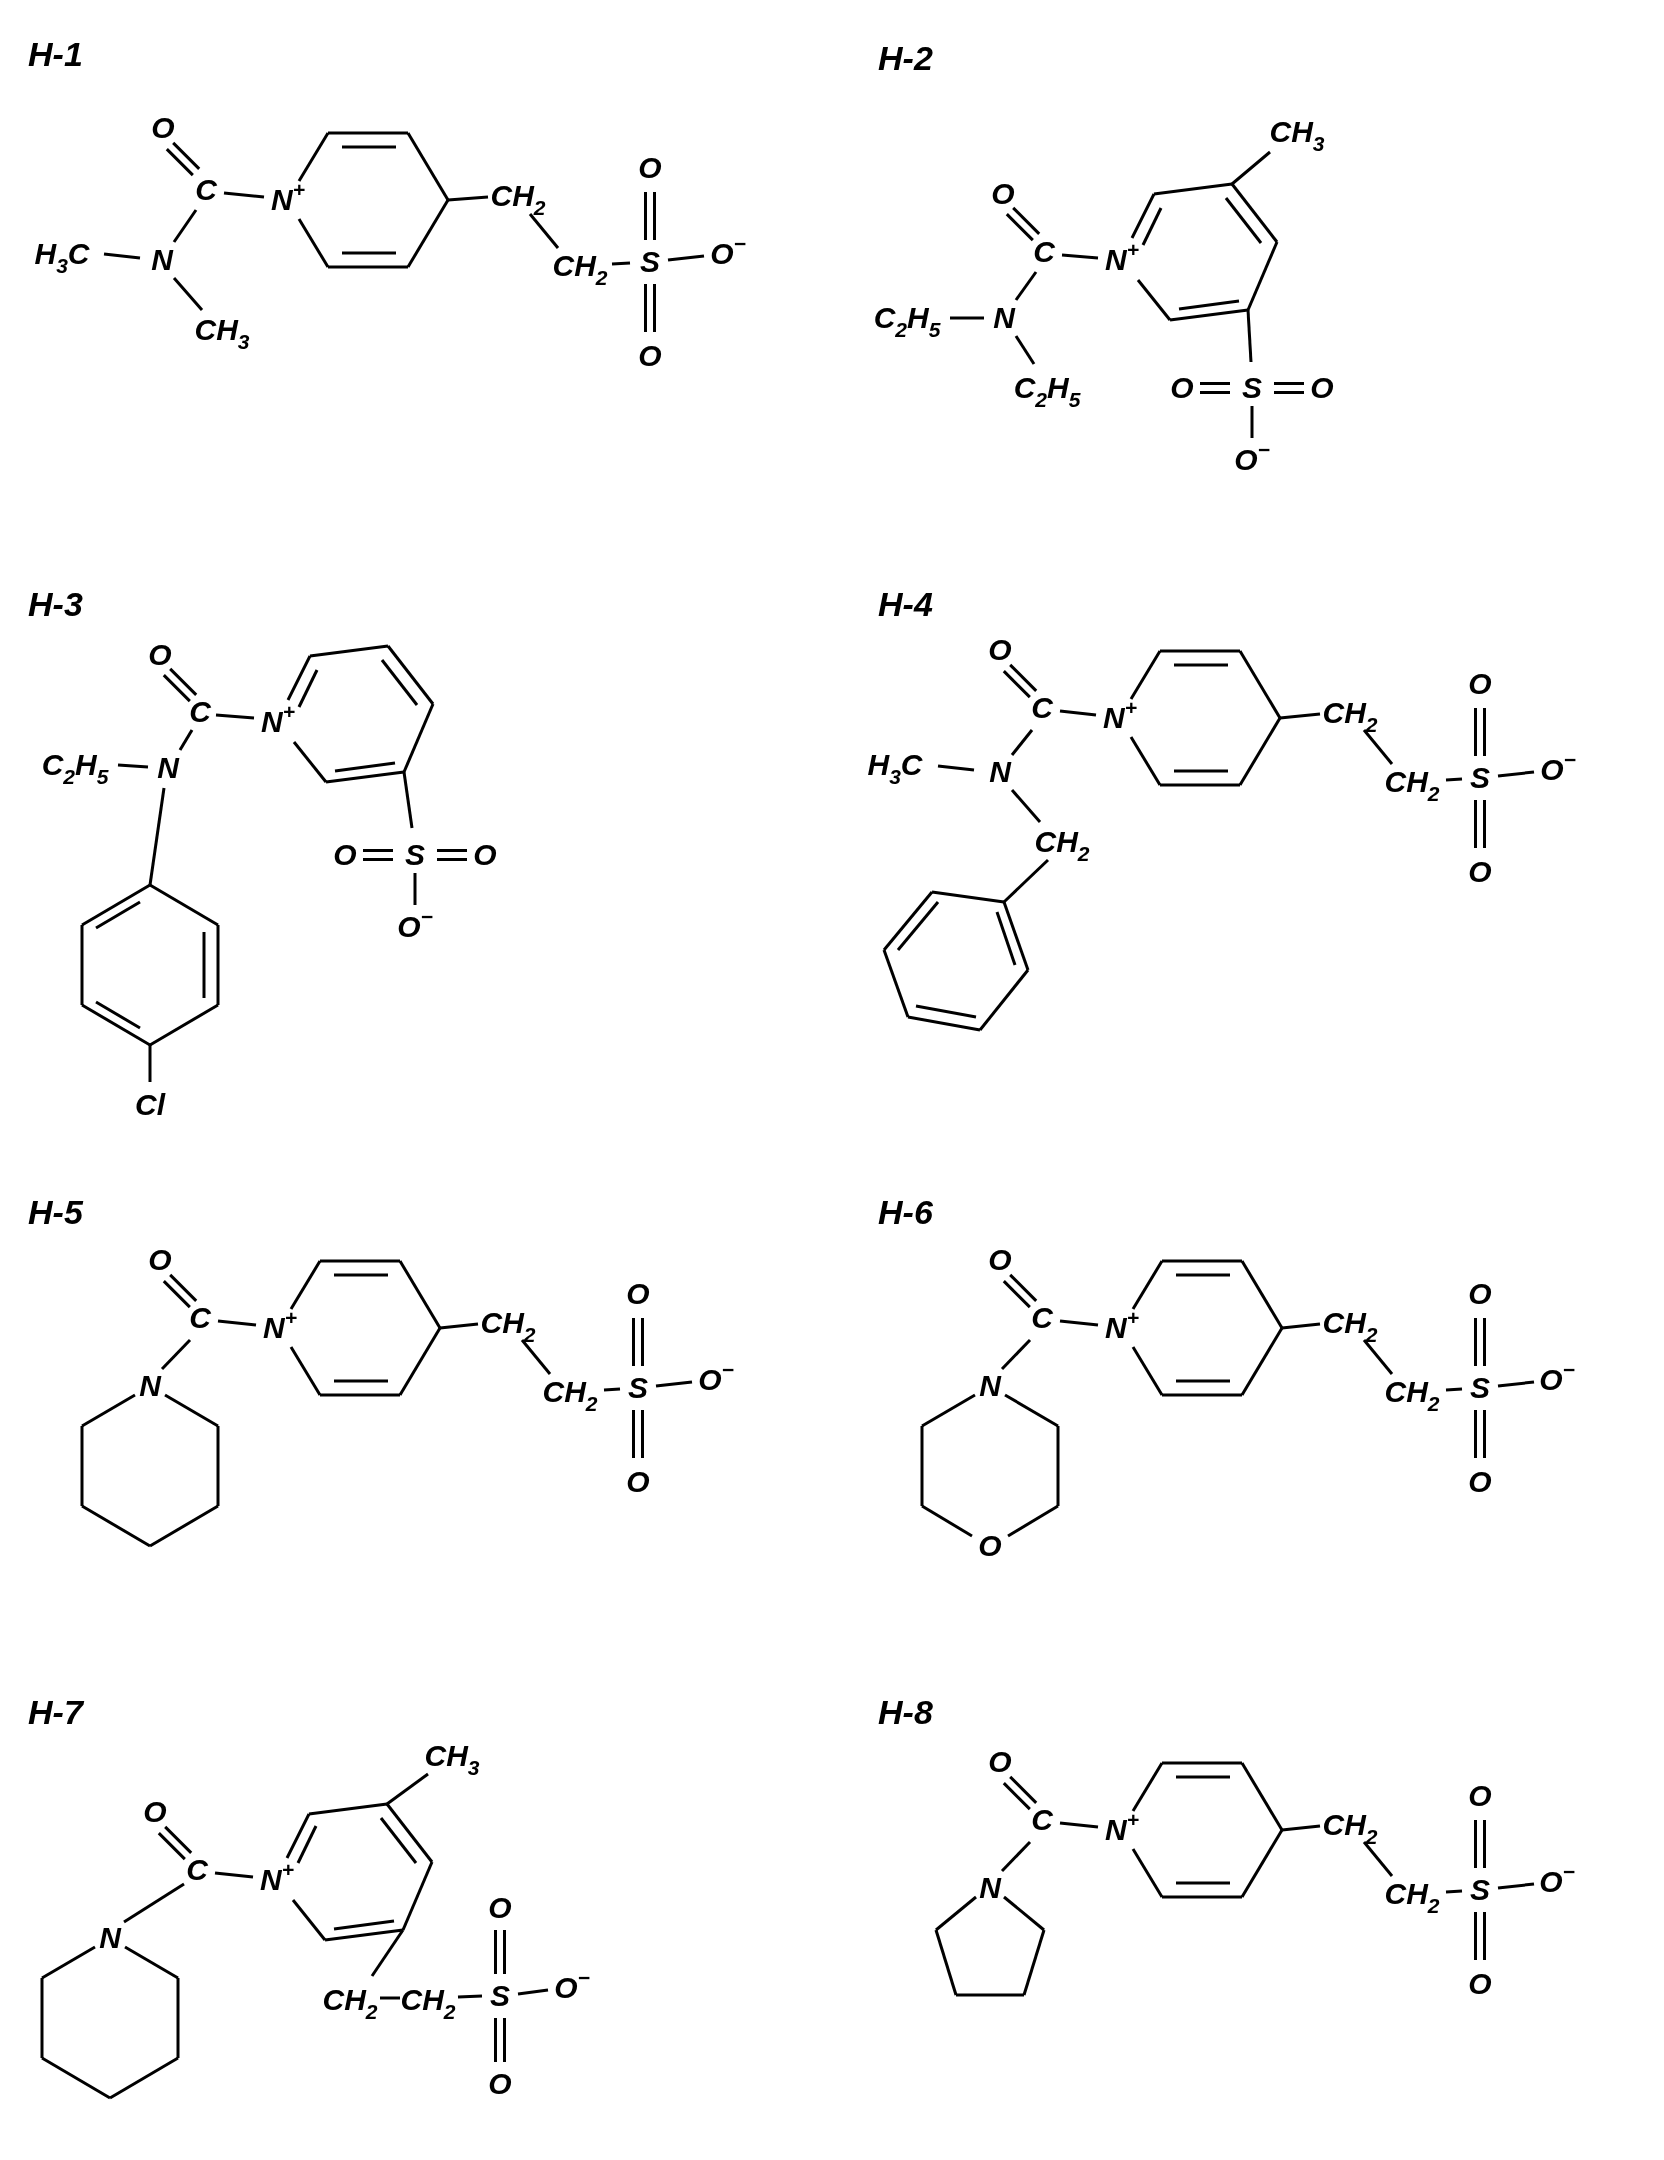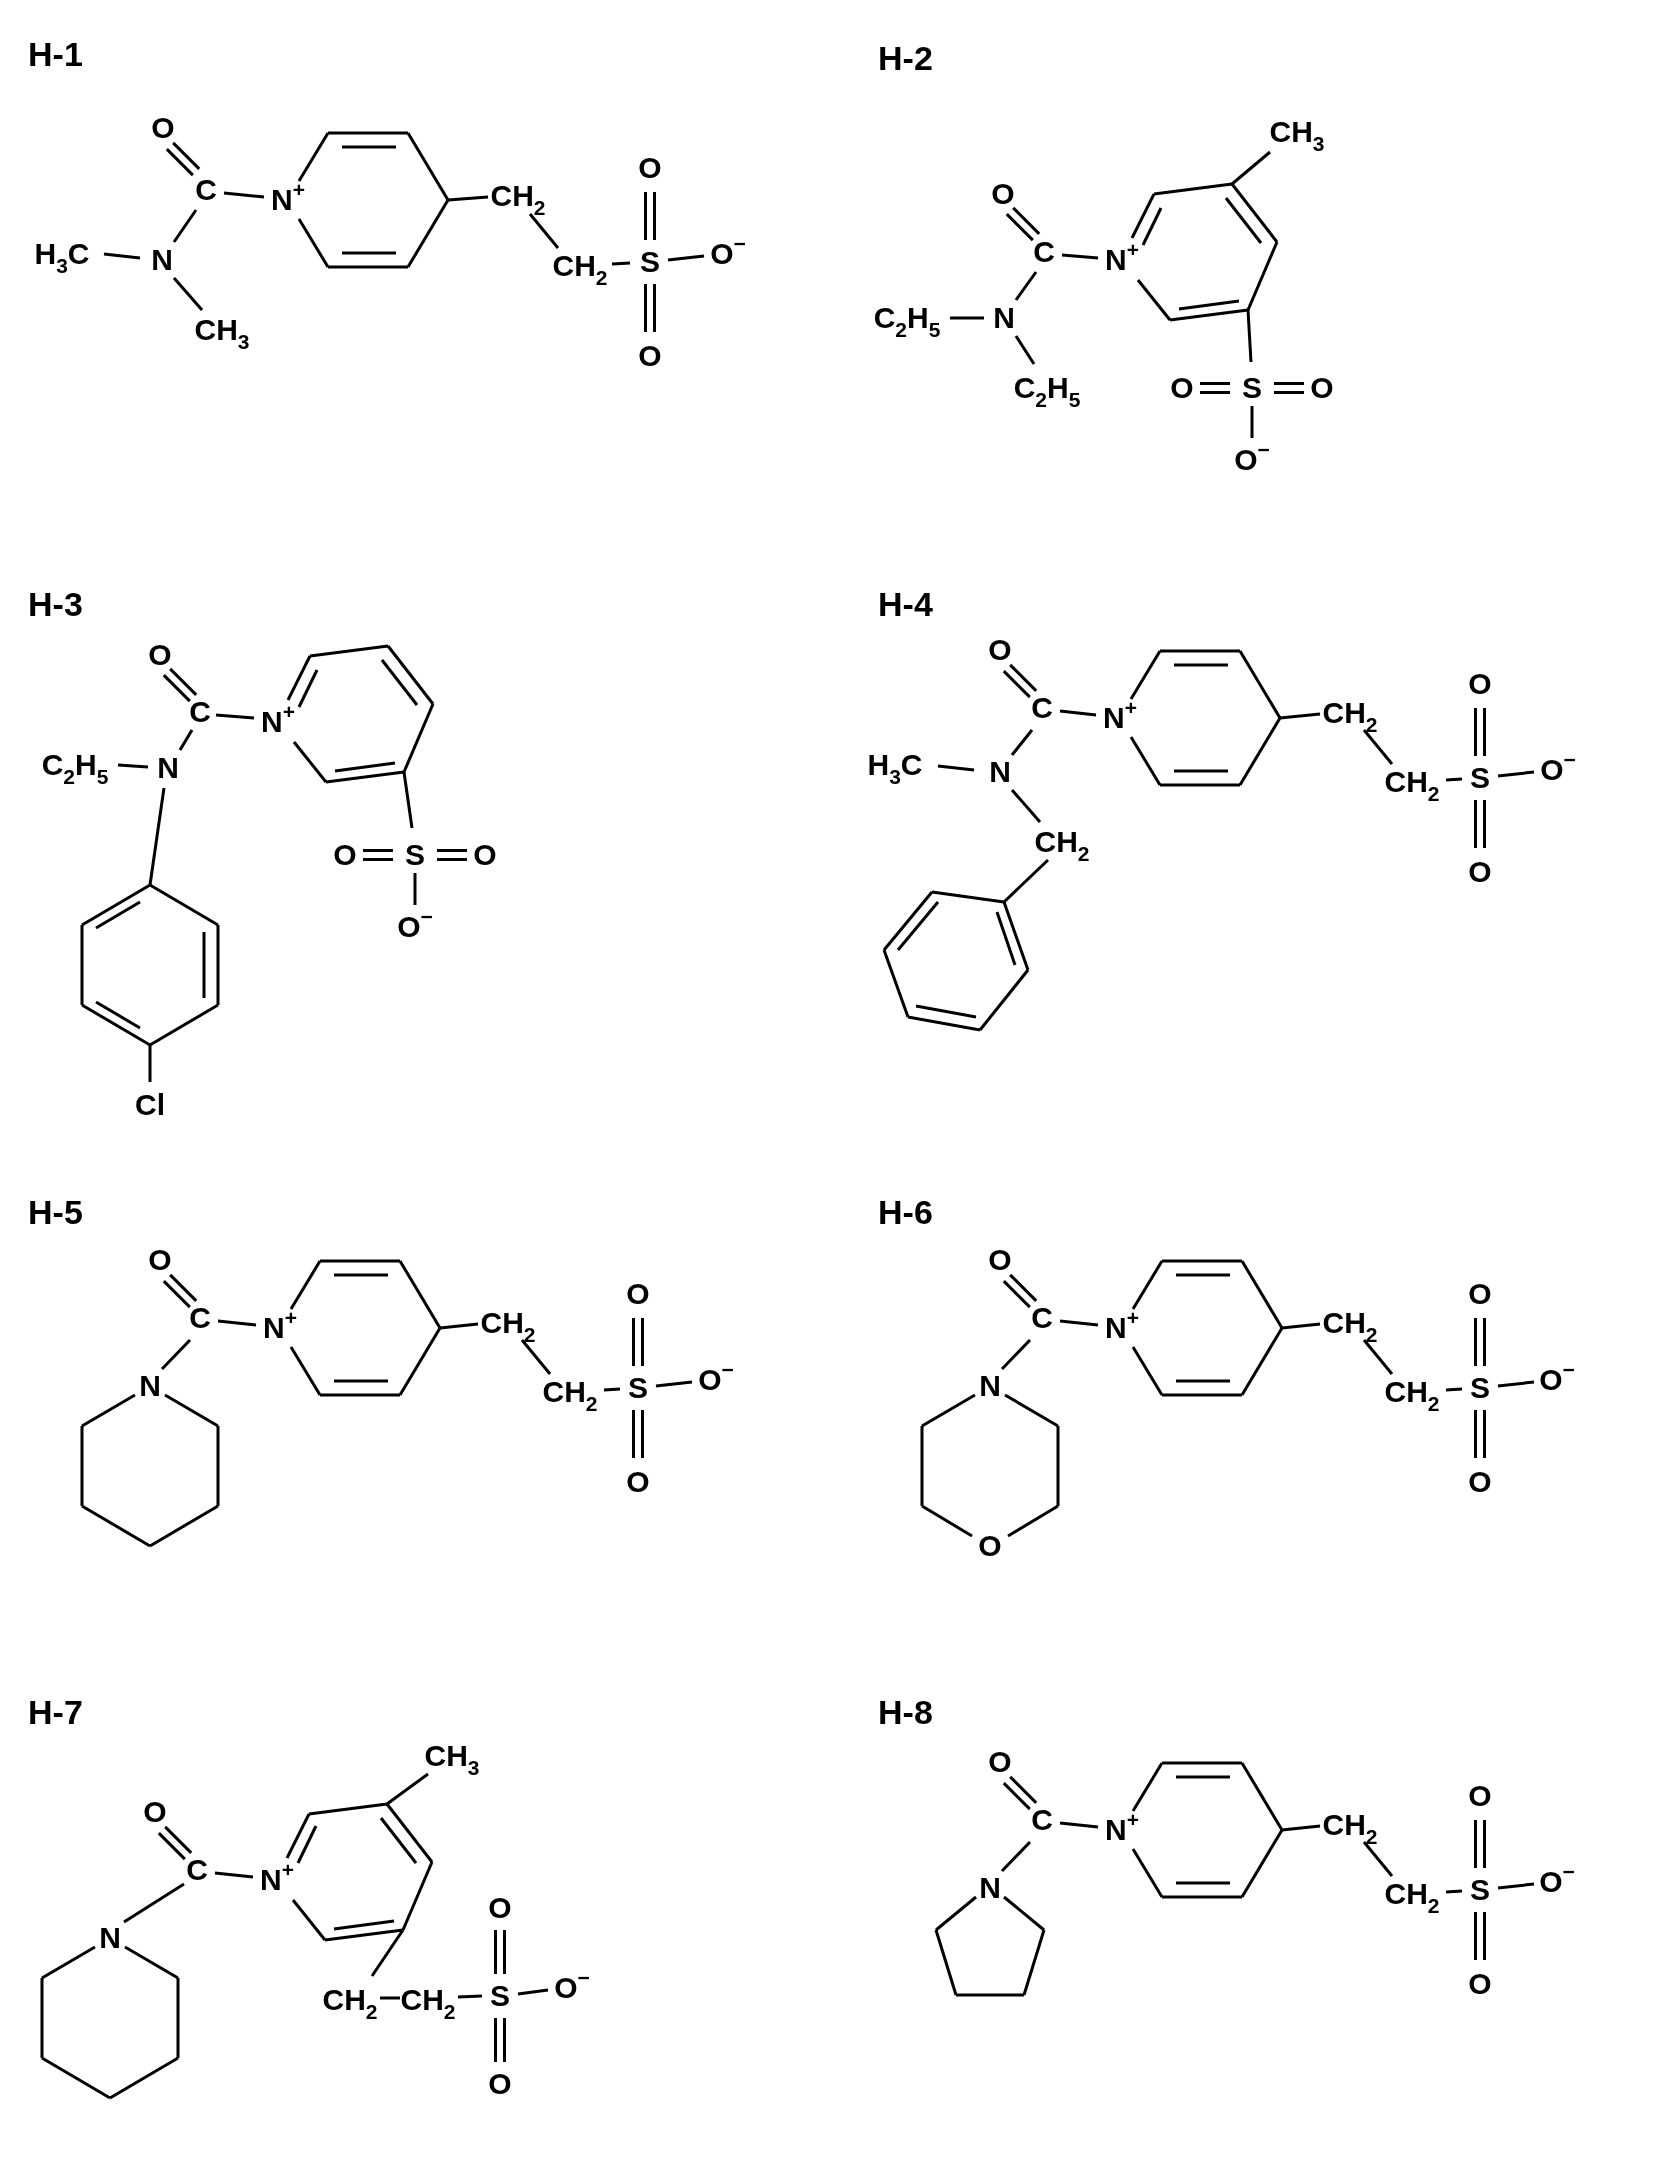--- a/index.html
+++ b/index.html
@@ -3,20 +3,21 @@
 <meta charset="utf-8">
 <style>
   html,body{margin:0;padding:0;background:#fff;}
   .figure{
     width:1664px;height:2160px;
     display:grid;
     grid-template-columns:832px 832px;
     grid-template-rows:560px 600px 500px 500px;
     background:#fff;
     font-family:"Liberation Sans","DejaVu Sans",sans-serif;
+    font-style:italic;
   }
   .panel{overflow:hidden;}
   .panel svg{width:100%;height:100%;display:block;}
   svg line{stroke:#000;stroke-width:3;}
   svg text{
     font-family:"Liberation Sans","DejaVu Sans",sans-serif;
     font-weight:700;font-size:30px;fill:#000;text-anchor:middle;
   }
   svg text.lbl{font-size:34px;text-anchor:start;}
 </style>

